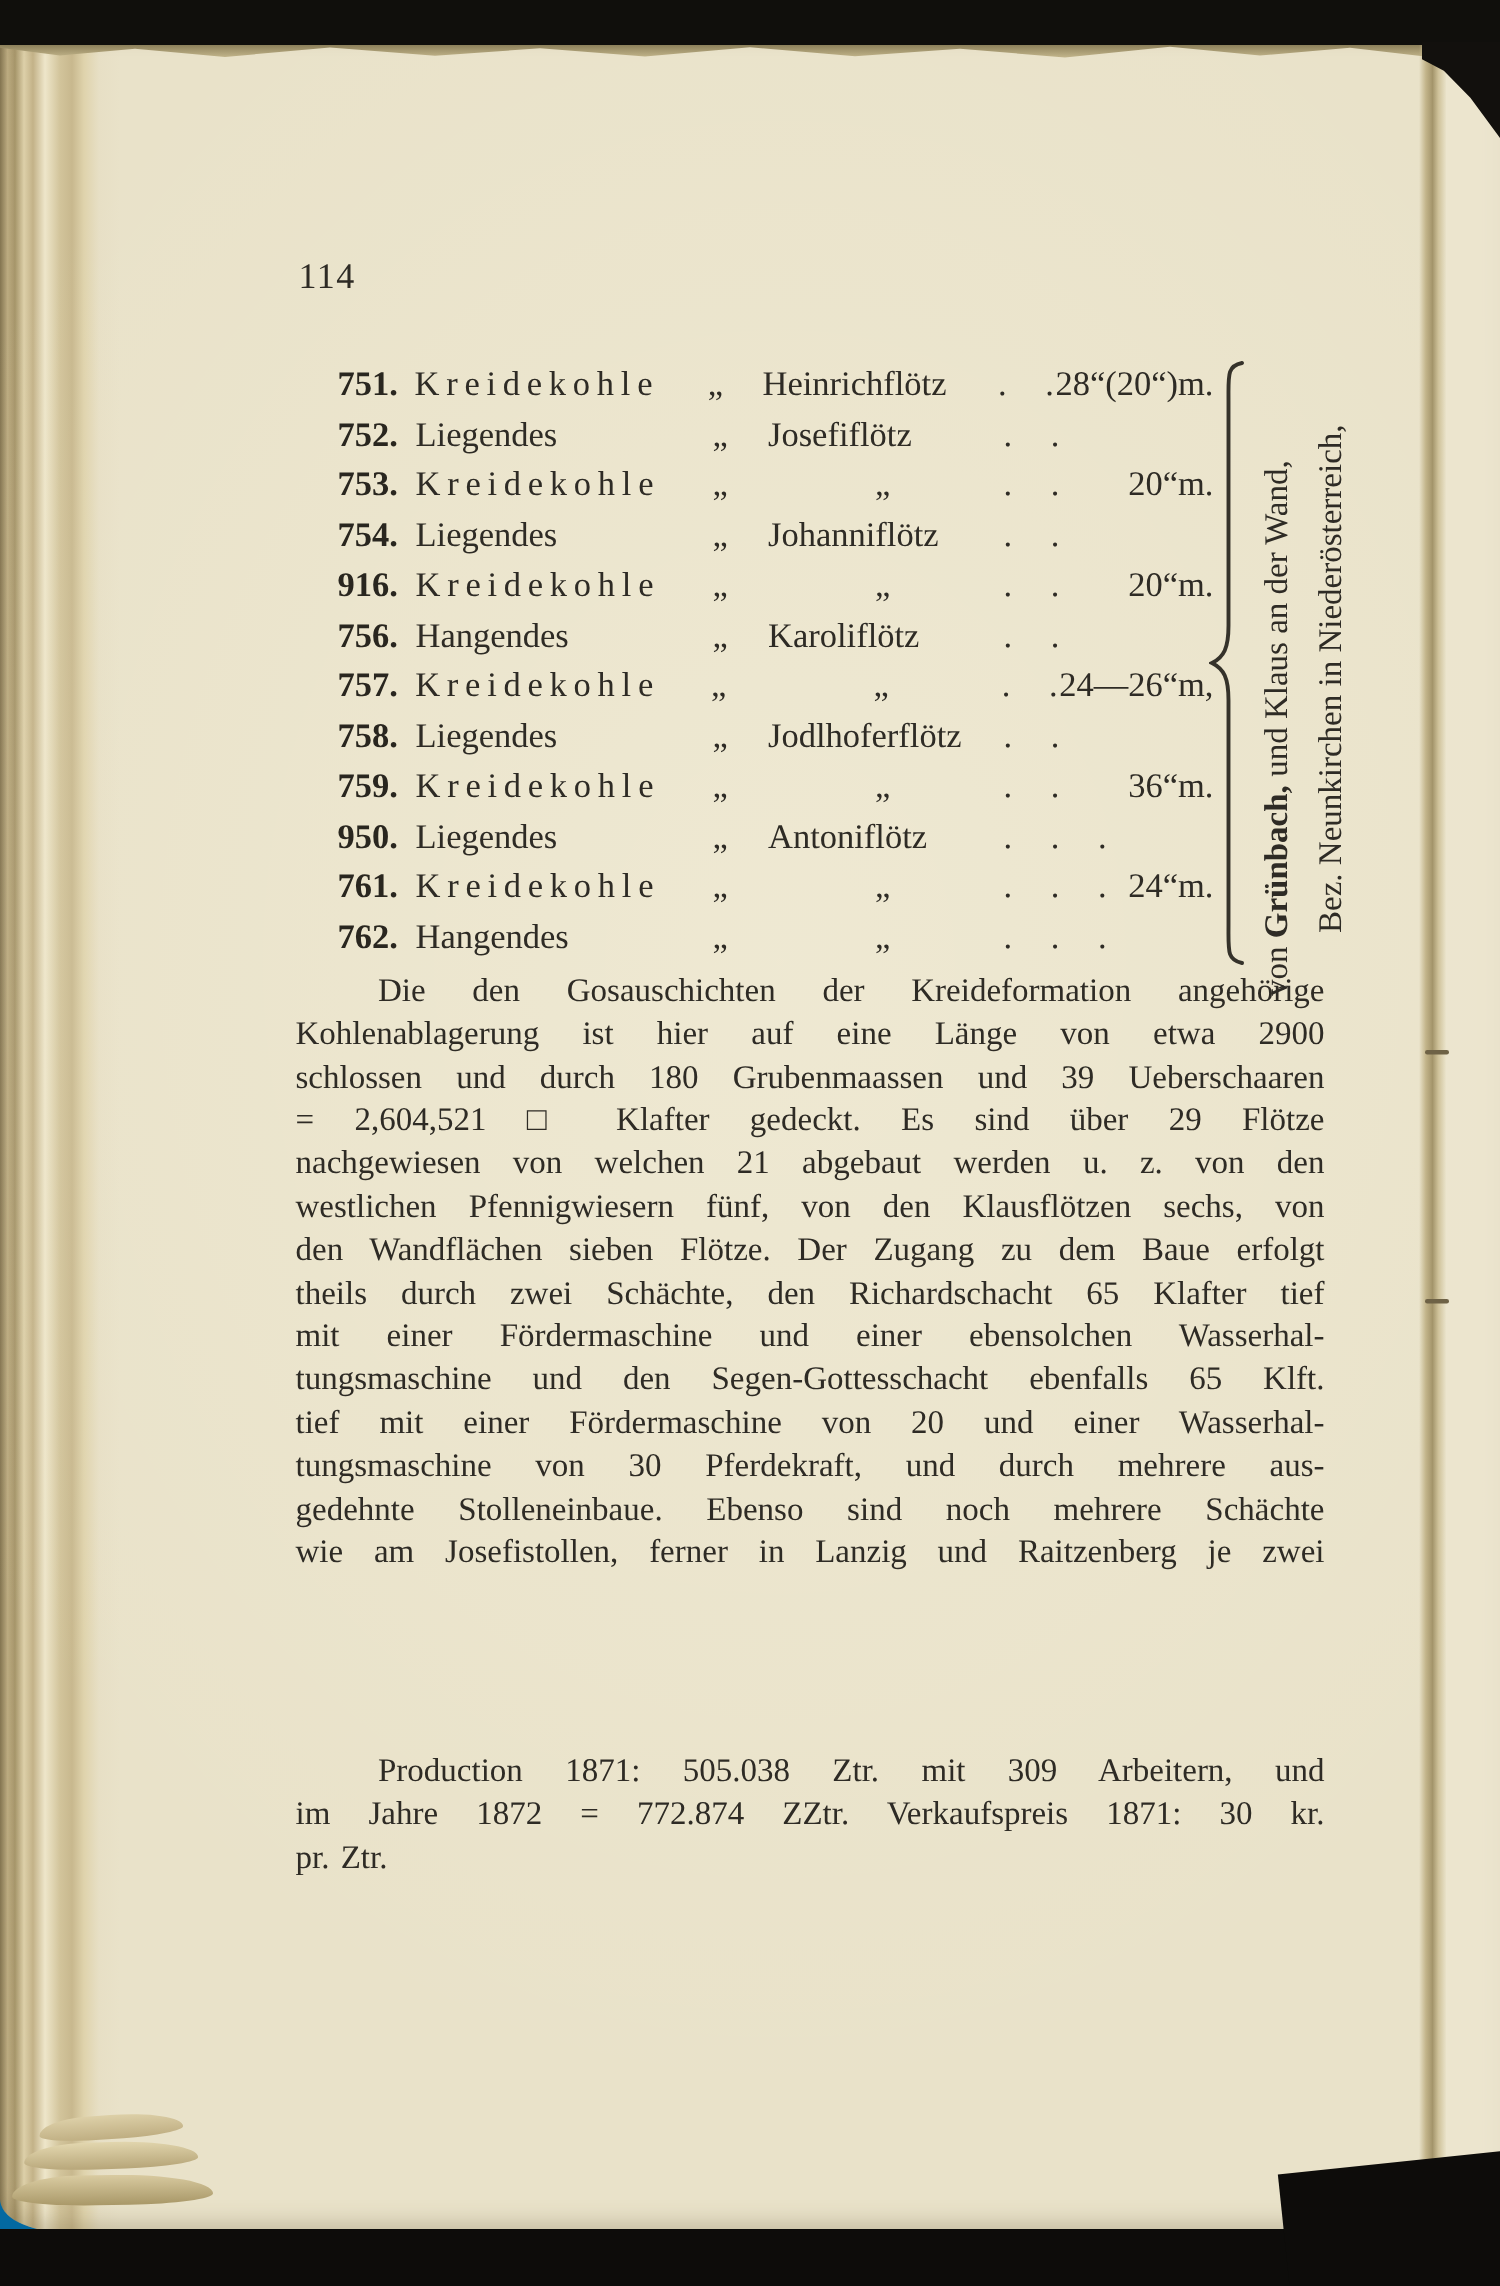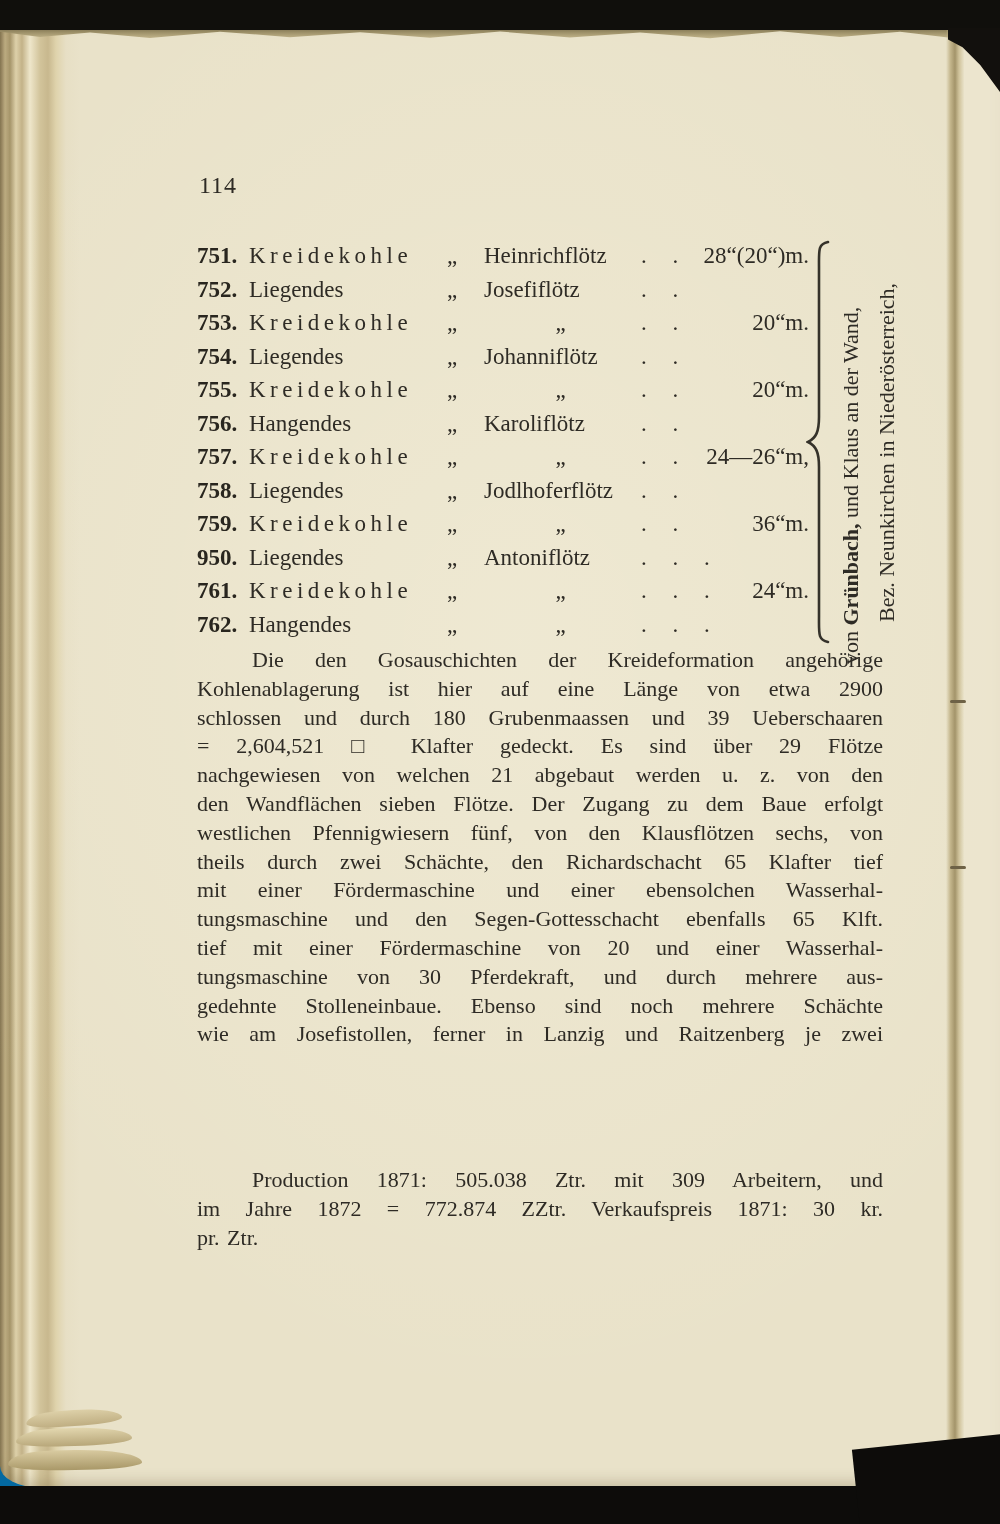--- a/index.html
+++ b/index.html
@@ -59,21 +59,21 @@
   }
   
   .pageno {
     position: absolute; left: 199px; top: 144px;
     font-size: 24px; letter-spacing: 1px;
   }
   .list {
     position: absolute; left: 197px; top: 211px; width: 612px;
     font-size: 23px;
   }
-  .row { display: flex; align-items: flex-start; height: 33.5px; line-height: 33.5px; white-space: nowrap; }
+  .row { display: flex; align-items: flex-start; height: 33.5px; line-height: 33.5px; white-space: nowrap; margin-left: 28px; }
   .num  { width: 52px; font-weight: bold; color: #29261f; }
   .term { width: 192px; }
   .term.sp { letter-spacing: 4.5px; }
   .dit  { width: 37px; padding-left: 6px; }
   .name { min-width: 153px; }
   .name.ctr { text-align: center; min-width: 153px; }
   .dots { flex: 1 1 auto; word-spacing: 18px; padding-left: 4px; letter-spacing: 1px; }
   .meas { text-align: right; white-space: pre; }
   
   .brace { position: absolute; left: 806px; top: 212px; }
@@ -142,21 +142,21 @@
       </div>
       <div class="row">
         <span class="num">754.</span>
           <span class="term">Liegendes</span>
           <span class="dit">„</span>
           <span class="name">Johanniflötz</span>
           <span class="dots">. .</span>
           <span class="meas"></span>
       </div>
       <div class="row">
-        <span class="num">755.</span>
+        <span class="num">916.</span>
           <span class="term sp">Kreidekohle</span>
           <span class="dit">„</span>
           <span class="name ctr">„</span>
           <span class="dots">. .</span>
           <span class="meas">20“m.</span>
       </div>
       <div class="row">
         <span class="num">756.</span>
           <span class="term">Hangendes</span>
           <span class="dit">„</span>
@@ -222,22 +222,22 @@
       <div class="sn1"><span class="sn-pre">von </span><span class="sn-bold sn-pre">Grünbach,</span><span class="sn-pre"> und Klaus an der Wand,</span></div>
       <div class="sn2">Bez. Neunkirchen in Niederösterreich,</div>
     </div>
 
     <div class="para p1">
       <div class="pline indent">Die den Gosauschichten der Kreideformation angehörige</div>
       <div class="pline">Kohlenablagerung ist hier auf eine Länge von etwa 2900</div>
       <div class="pline">schlossen und durch 180 Grubenmaassen und 39 Ueberschaaren</div>
       <div class="pline">= 2,604,521 □ Klafter gedeckt. Es sind über 29 Flötze</div>
       <div class="pline">nachgewiesen von welchen 21 abgebaut werden u. z. von den</div>
+      <div class="pline">westlichen Pfennigwiesern fünf, von den Klausflötzen sechs, von</div>
       <div class="pline">den Wandflächen sieben Flötze. Der Zugang zu dem Baue erfolgt</div>
-      <div class="pline">westlichen Pfennigwiesern fünf, von den Klausflötzen sechs, von</div>
       <div class="pline">theils durch zwei Schächte, den Richardschacht 65 Klafter tief</div>
       <div class="pline">mit einer Fördermaschine und einer ebensolchen Wasserhal-</div>
       <div class="pline">tungsmaschine und den Segen-Gottesschacht ebenfalls 65 Klft.</div>
       <div class="pline">tief mit einer Fördermaschine von 20 und einer Wasserhal-</div>
       <div class="pline">tungsmaschine von 30 Pferdekraft, und durch mehrere aus-</div>
       <div class="pline">gedehnte Stolleneinbaue. Ebenso sind noch mehrere Schächte</div>
       <div class="pline">wie am Josefistollen, ferner in Lanzig und Raitzenberg je zwei</div>
     </div>
 
     <div class="para p2">

